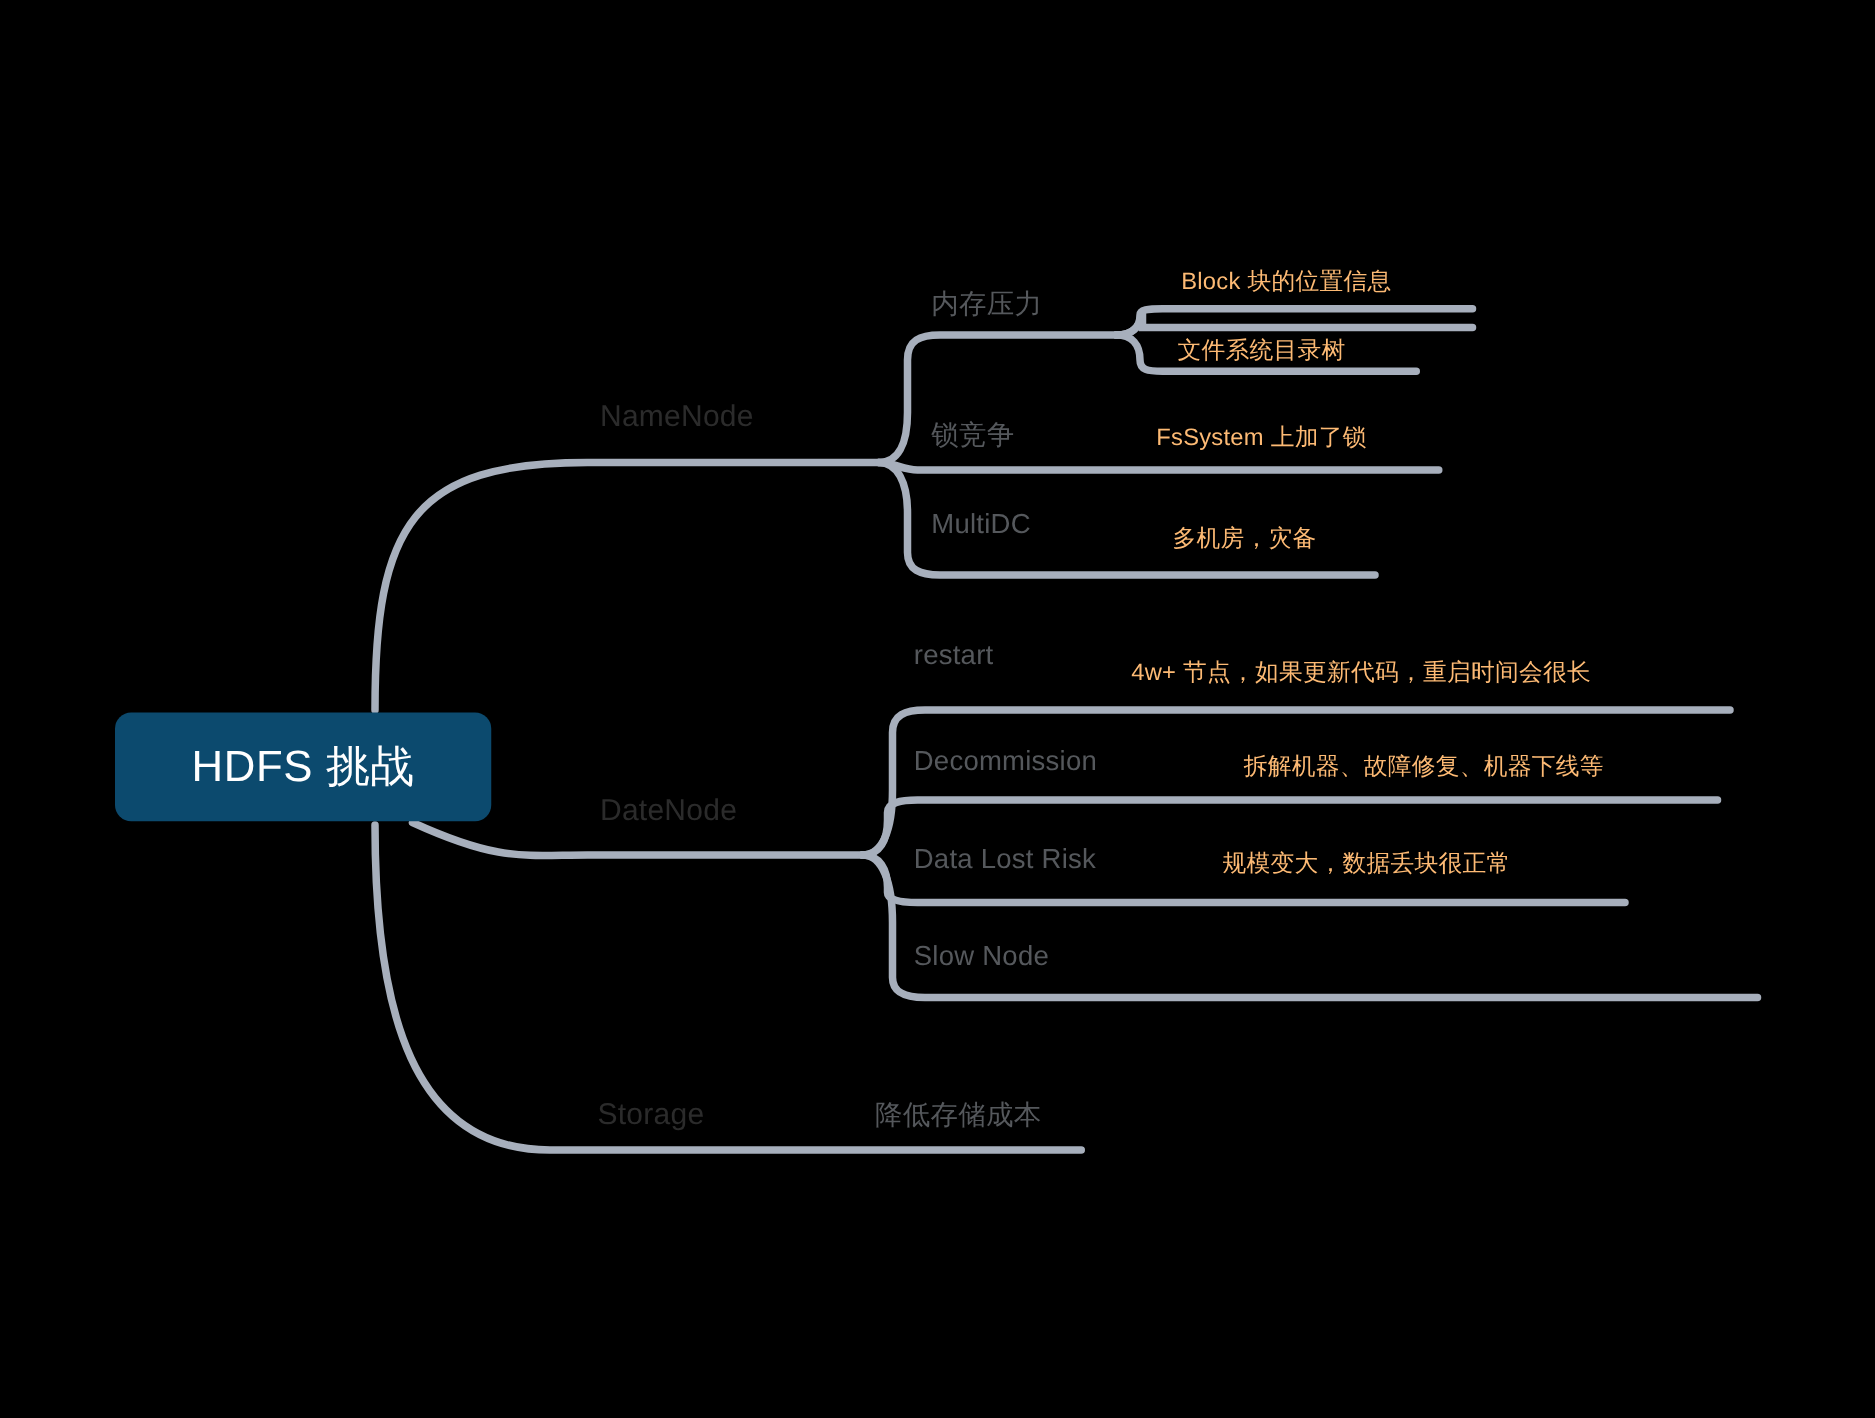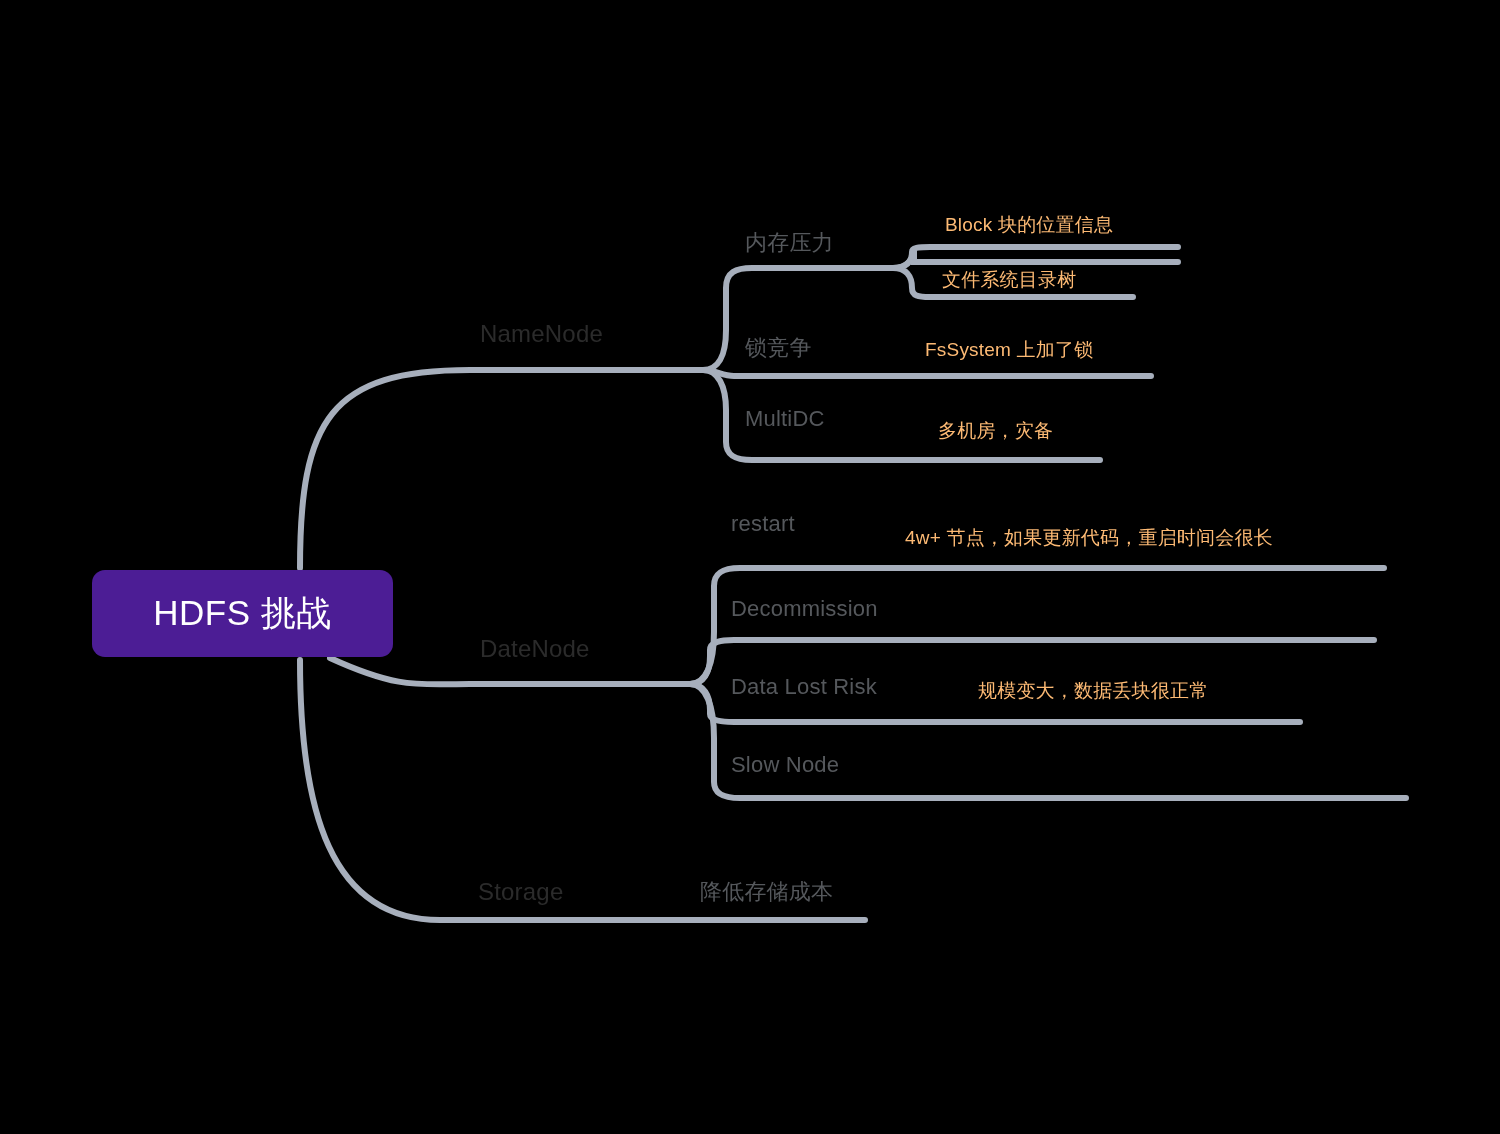--- a/index.html
+++ b/index.html
@@ -12,21 +12,21 @@
   }
   #wires{position:absolute;left:0;top:0;width:1500px;height:1134px;}
 
   .node{position:absolute;white-space:nowrap;}
 
   
   .root-box{
     position:absolute;
     left:92px;top:570px;
     width:301px;height:87px;
-    background:#4c1d95;
+    background:#0c4a6e;
     border-radius:13px;
     display:flex;align-items:center;justify-content:center;
   }
   .root-label{
     color:#FFFFFF;
     font-size:35px;
     letter-spacing:0.5px;
   }
 
   
@@ -106,19 +106,20 @@
   <div class="node lvl3" style="left:731px;top:511px;">restart</div>
 
   <div class="node lvl3" style="left:731px;top:596px;">Decommission</div>
 
   <div class="node lvl3" style="left:731px;top:674px;">Data Lost Risk</div>
 
   <div class="node lvl3" style="left:731px;top:752px;">Slow Node</div>
 
   <div class="node lvl4" style="left:905px;top:525px;">4w+ 节点，如果更新代码，重启时间会很长</div>
 
+  <div class="node lvl4" style="left:995px;top:600px;">拆解机器、故障修复、机器下线等</div>
 
   <div class="node lvl4" style="left:978px;top:678px;">规模变大，数据丢块很正常</div>
 
 
   <div class="node lvl3" style="left:700px;top:877px;">降低存储成本</div>
 
 </div>
 
 </body></html>

